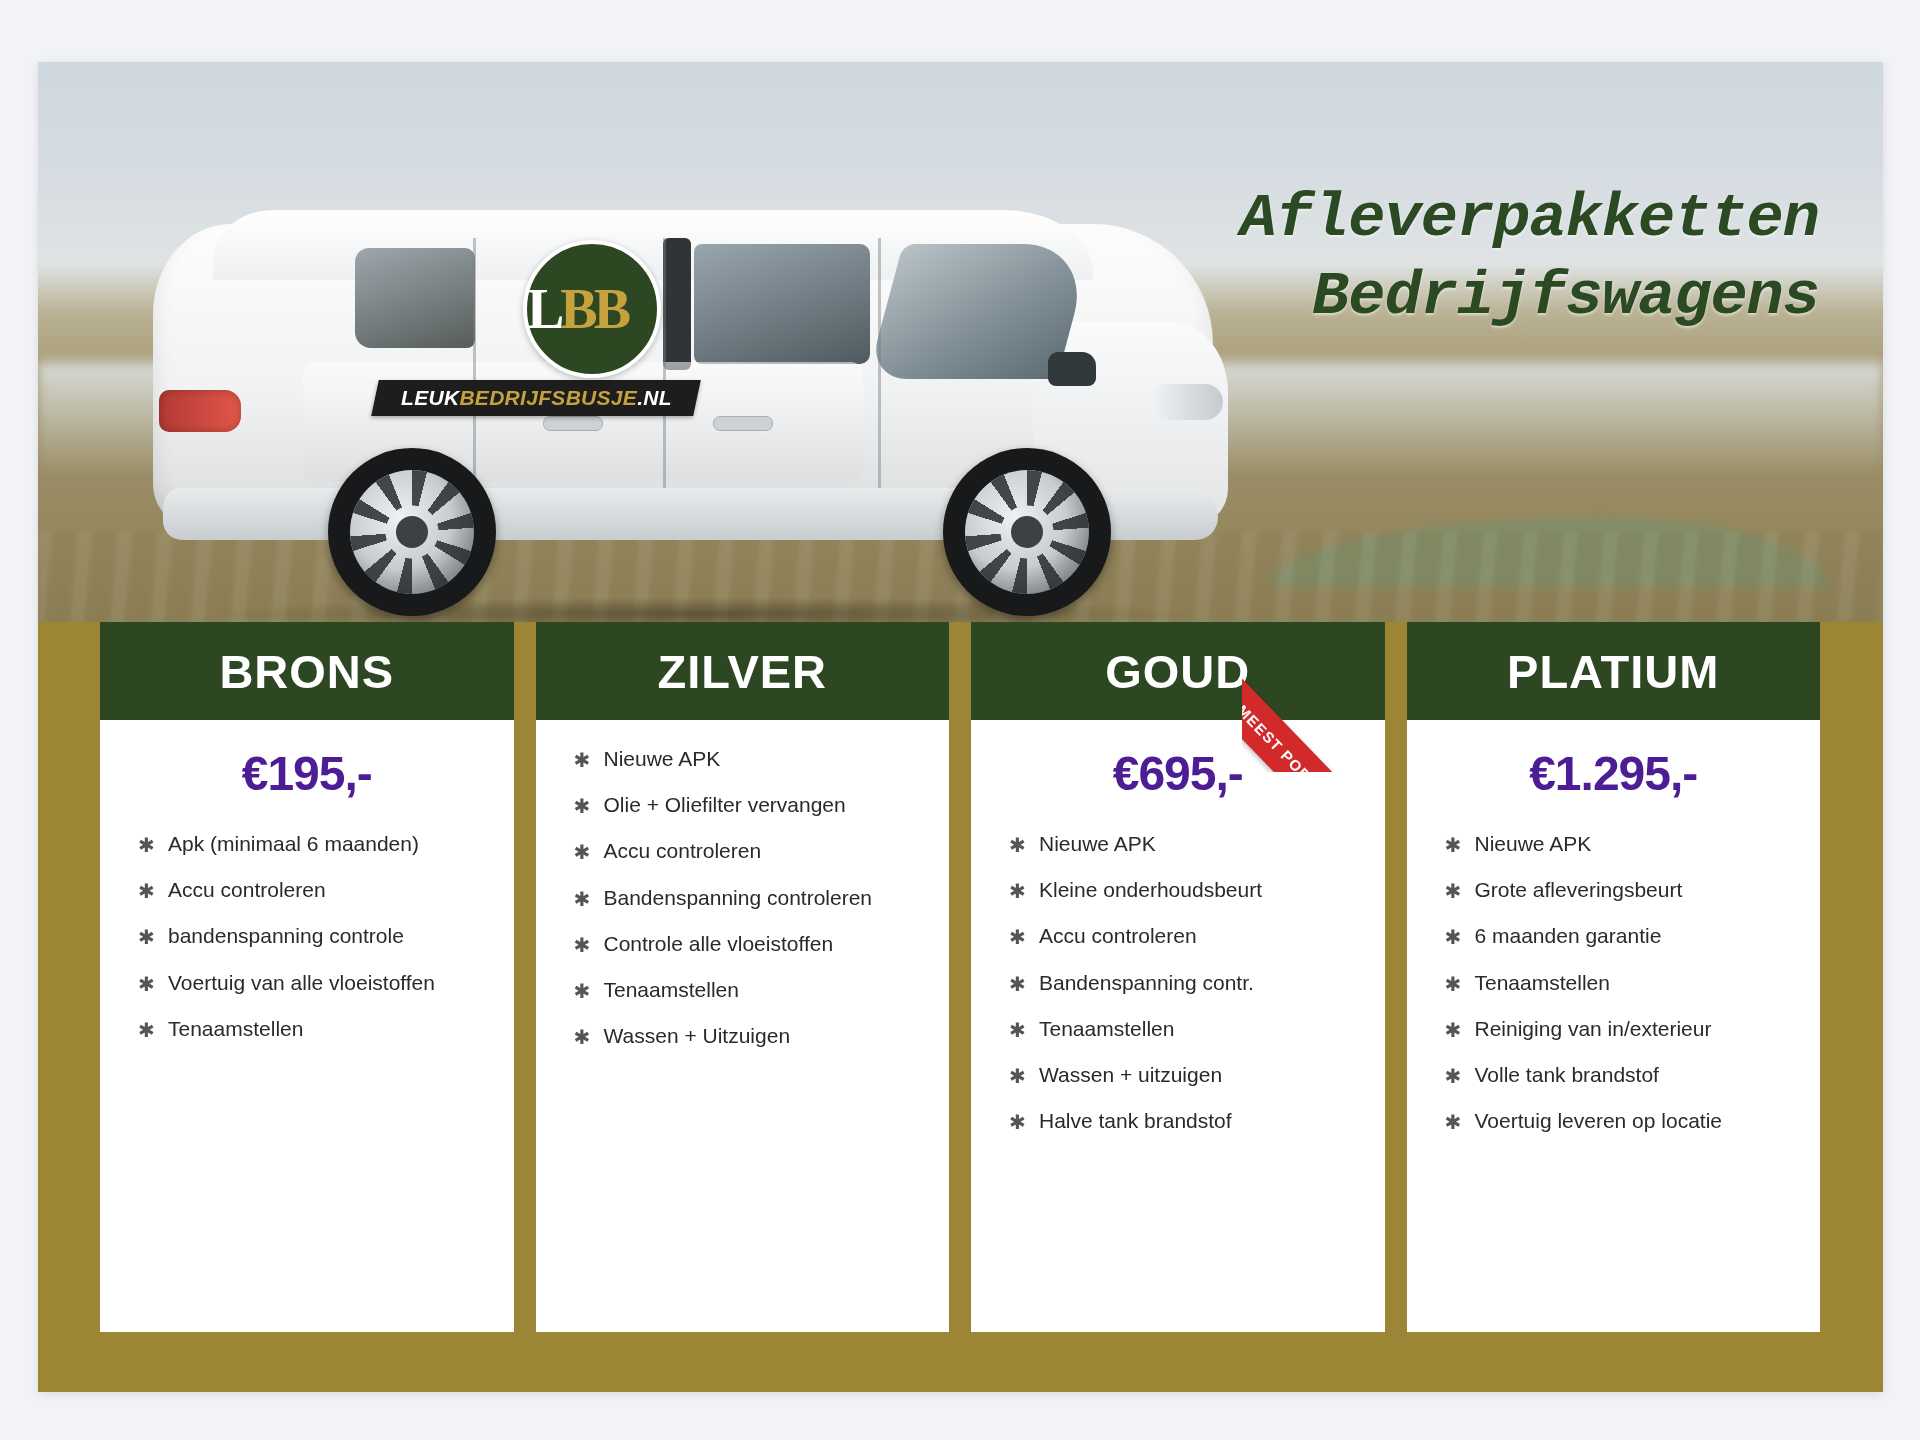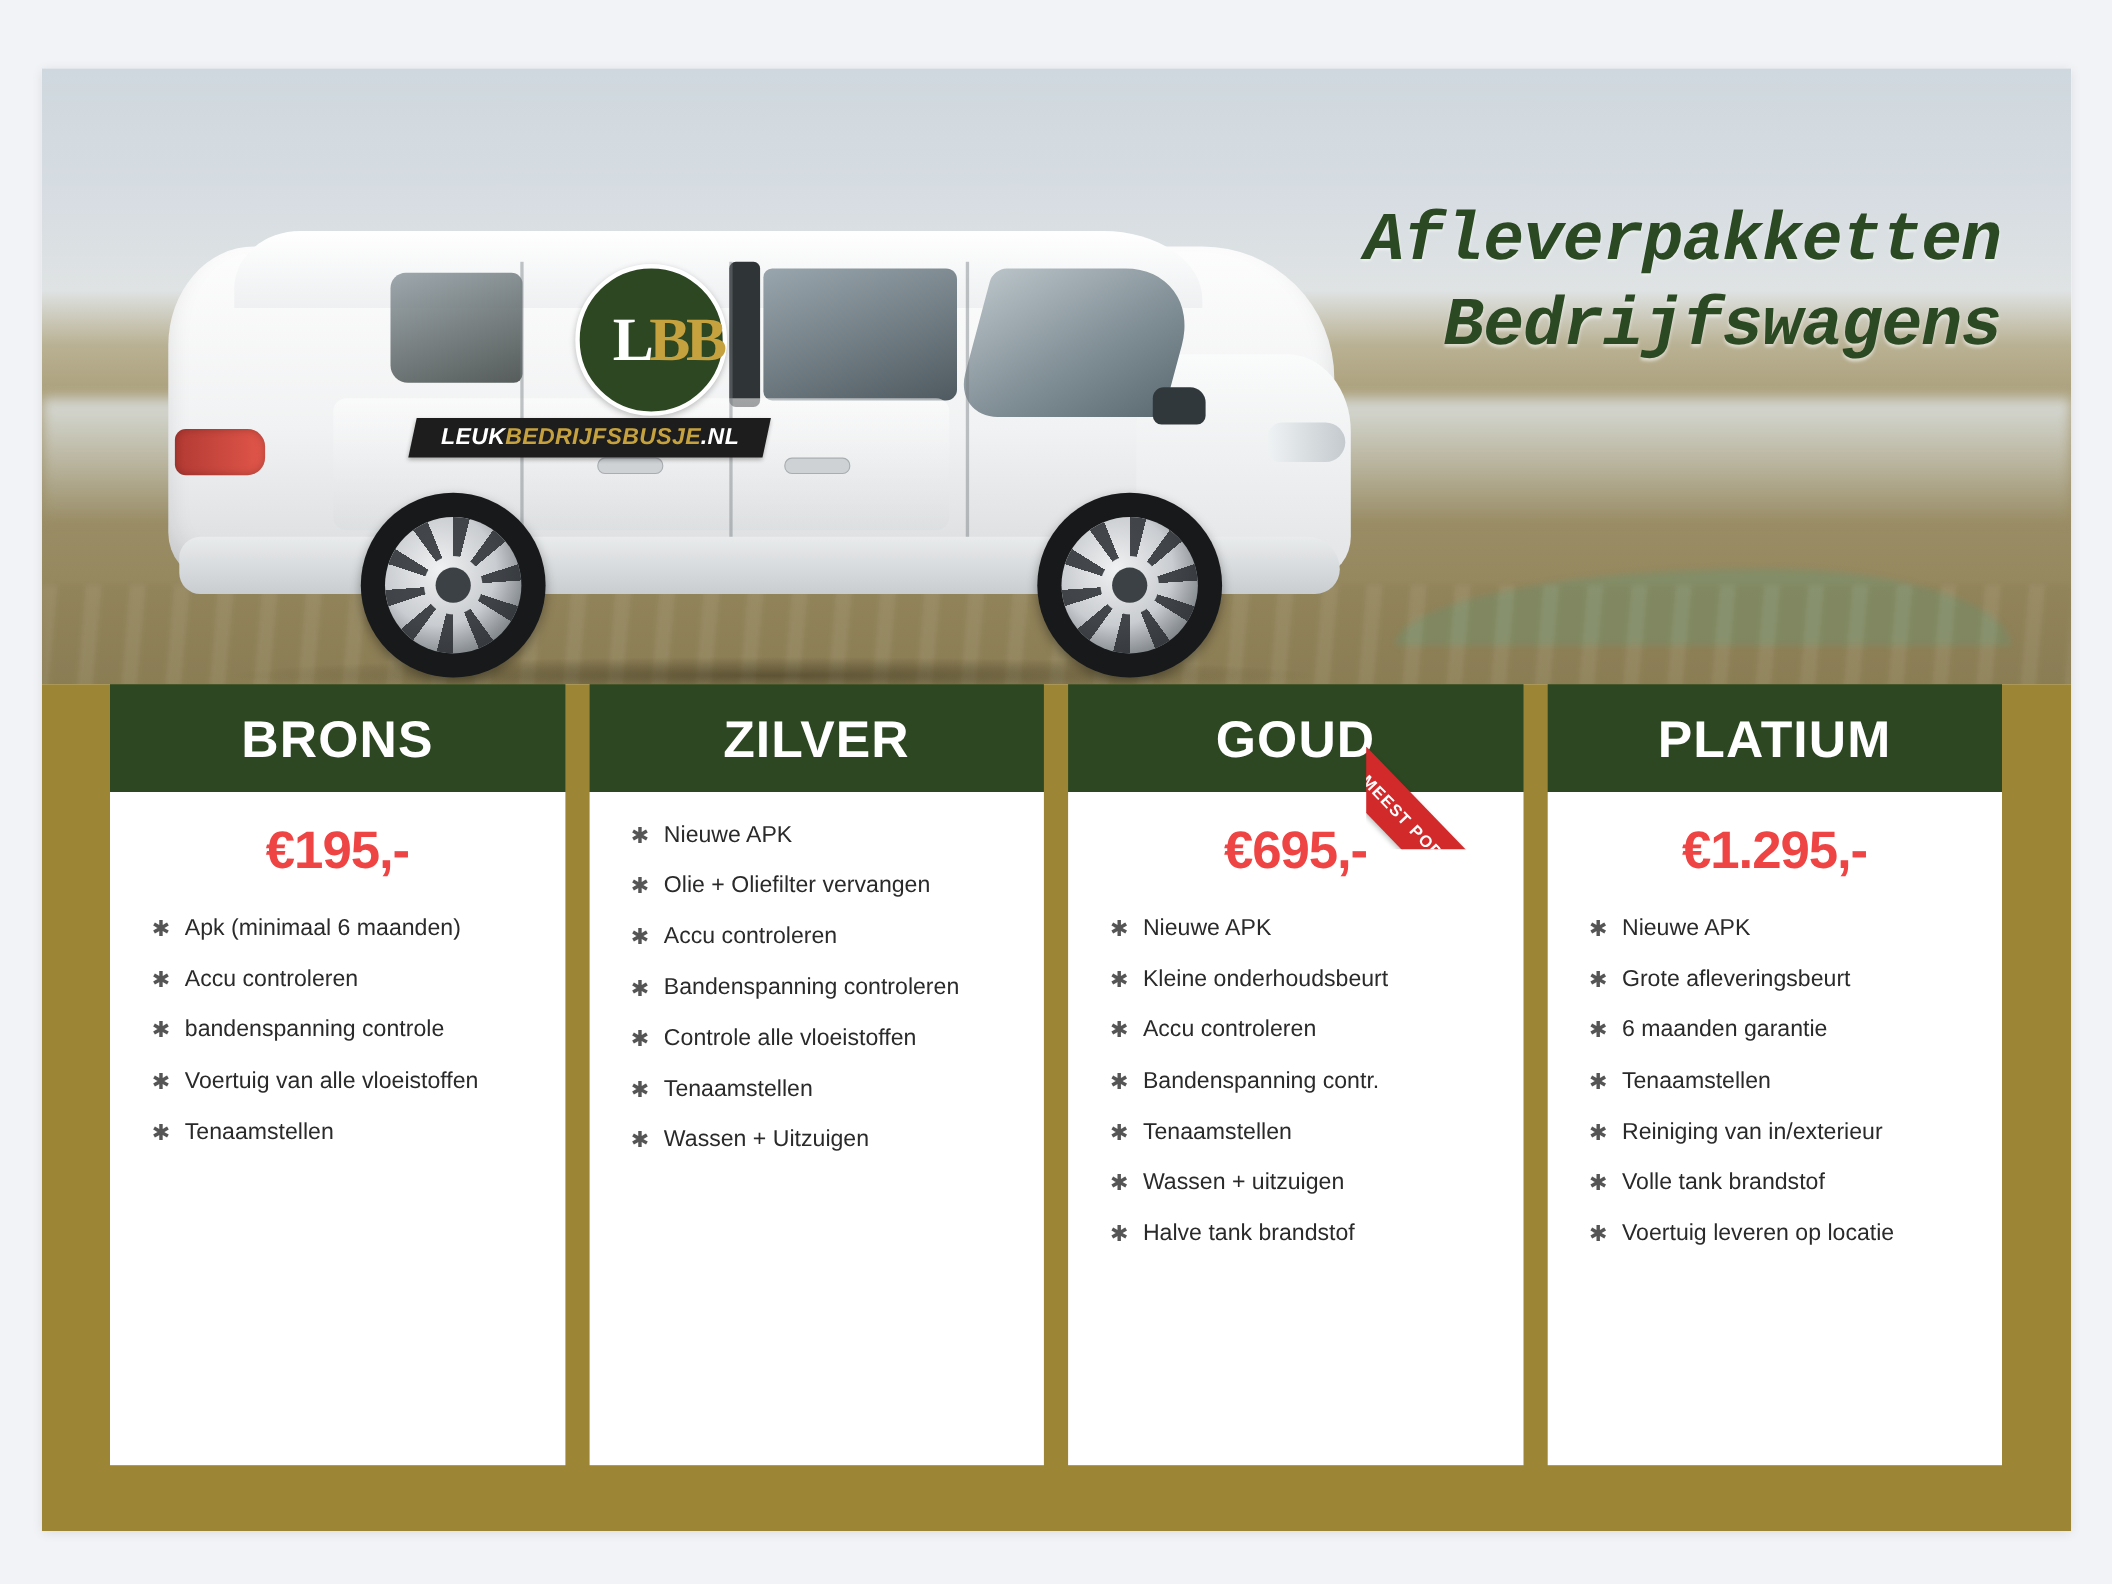--- a/index.html
+++ b/index.html
@@ -221,21 +221,21 @@
   
   #van-logo {
     position: absolute;
     left: 380px; top: 38px;
     width: 130px; height: 130px;
     border-radius: 50%;
     background: #2d4722;
     border: 4px solid #ffffff;
     display: flex;
     align-items: center;
-    justify-content: flex-end;
+    justify-content: flex-start;
     box-shadow: 0 2px 6px rgba(0,0,0,0.25);
   }
   #van-logo .mark {
     font-family: "Liberation Serif", serif;
     font-weight: bold;
     font-size: 56px;
     letter-spacing: -4px;
     line-height: 1;
   }
   #van-logo .mark .l { color: #ffffff; }
@@ -330,21 +330,21 @@
   }
 
   .card-body {
     background: #ffffff;
     flex: 1 1 auto;
     padding: 26px 0 0 0;
   }
 
   .price {
     text-align: center;
-    color: #ef4444;
+    color: #4c1d95;
     font-family: "Liberation Sans", sans-serif;
     font-weight: bold;
     font-size: 48px;
     letter-spacing: -1px;
     margin-bottom: 30px;
   }
 
   ul.features {
     list-style: none;
     margin: 0;

